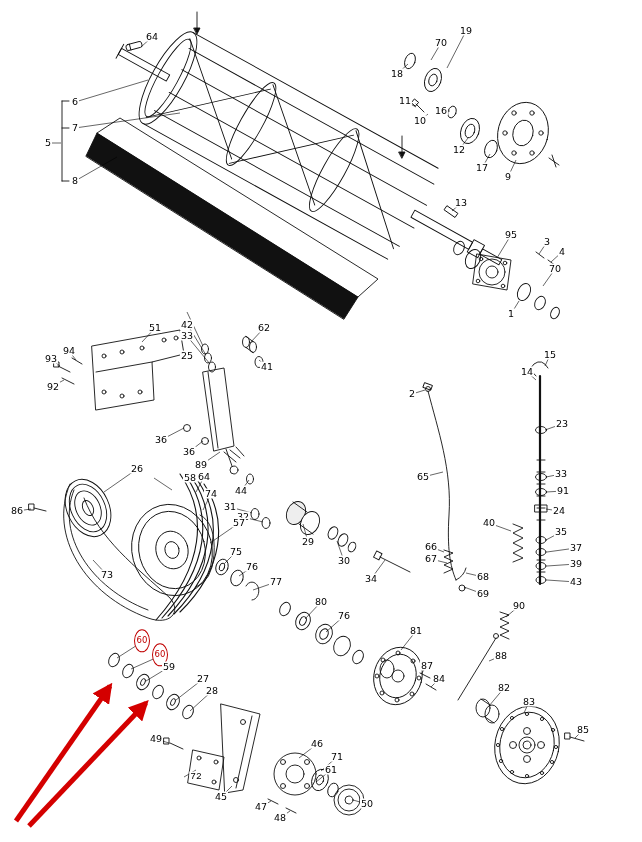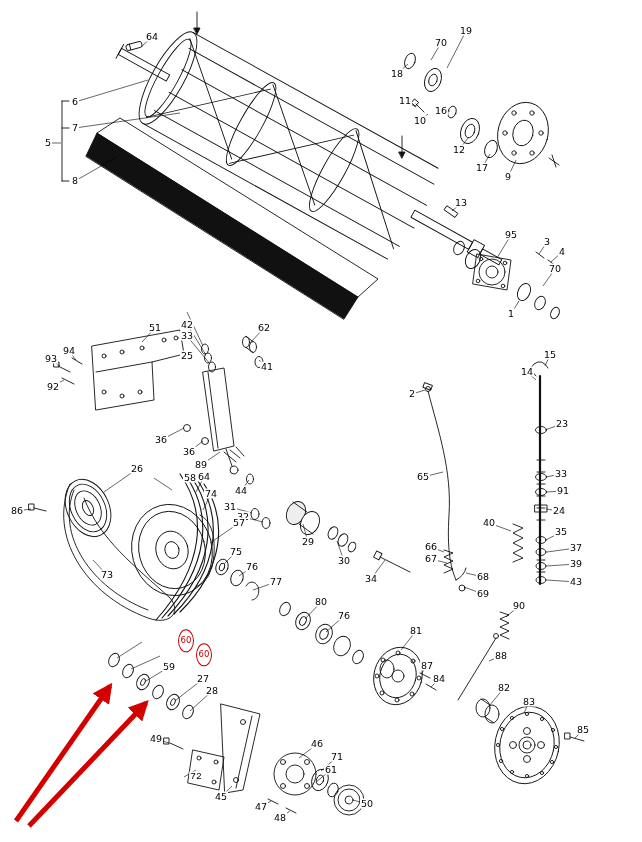--- a/index.html
+++ b/index.html
@@ -12,21 +12,21 @@
   #overlay { z-index:2; pointer-events:none; }
   #callouts { position:absolute; left:0; top:0; width:100%; height:100%; z-index:3; pointer-events:none; }
   .callout {
     position:absolute; transform:translate(-50%,-55%);
     font-size:9.5px; line-height:1.05; color:#000;
     background:#fff; padding:0 1px; white-space:nowrap;
   }
   .callout.red {
     color:#c00000; border:1.2px solid #c00000; border-radius:50%;
     min-width:12px; height:13px; padding:4px 1px;
-    display:flex; align-items:center; justify-content:center; font-size:8.5px;margin-left:44px;
+    display:flex; align-items:center; justify-content:center; font-size:8.5px;
   }
   .leader { stroke:#000; stroke-width:0.6; fill:none; }
   .red-arrow { stroke:#d40000; stroke-width:5; fill:none; }
 </style>
 </head>
 <body>
 
 <div id="stage">
 
   <svg id="art" class="layer" width="642" height="842" viewBox="0 0 642 842" fill="none" stroke="#111" stroke-width="0.9" stroke-linecap="round" stroke-linejoin="round">

